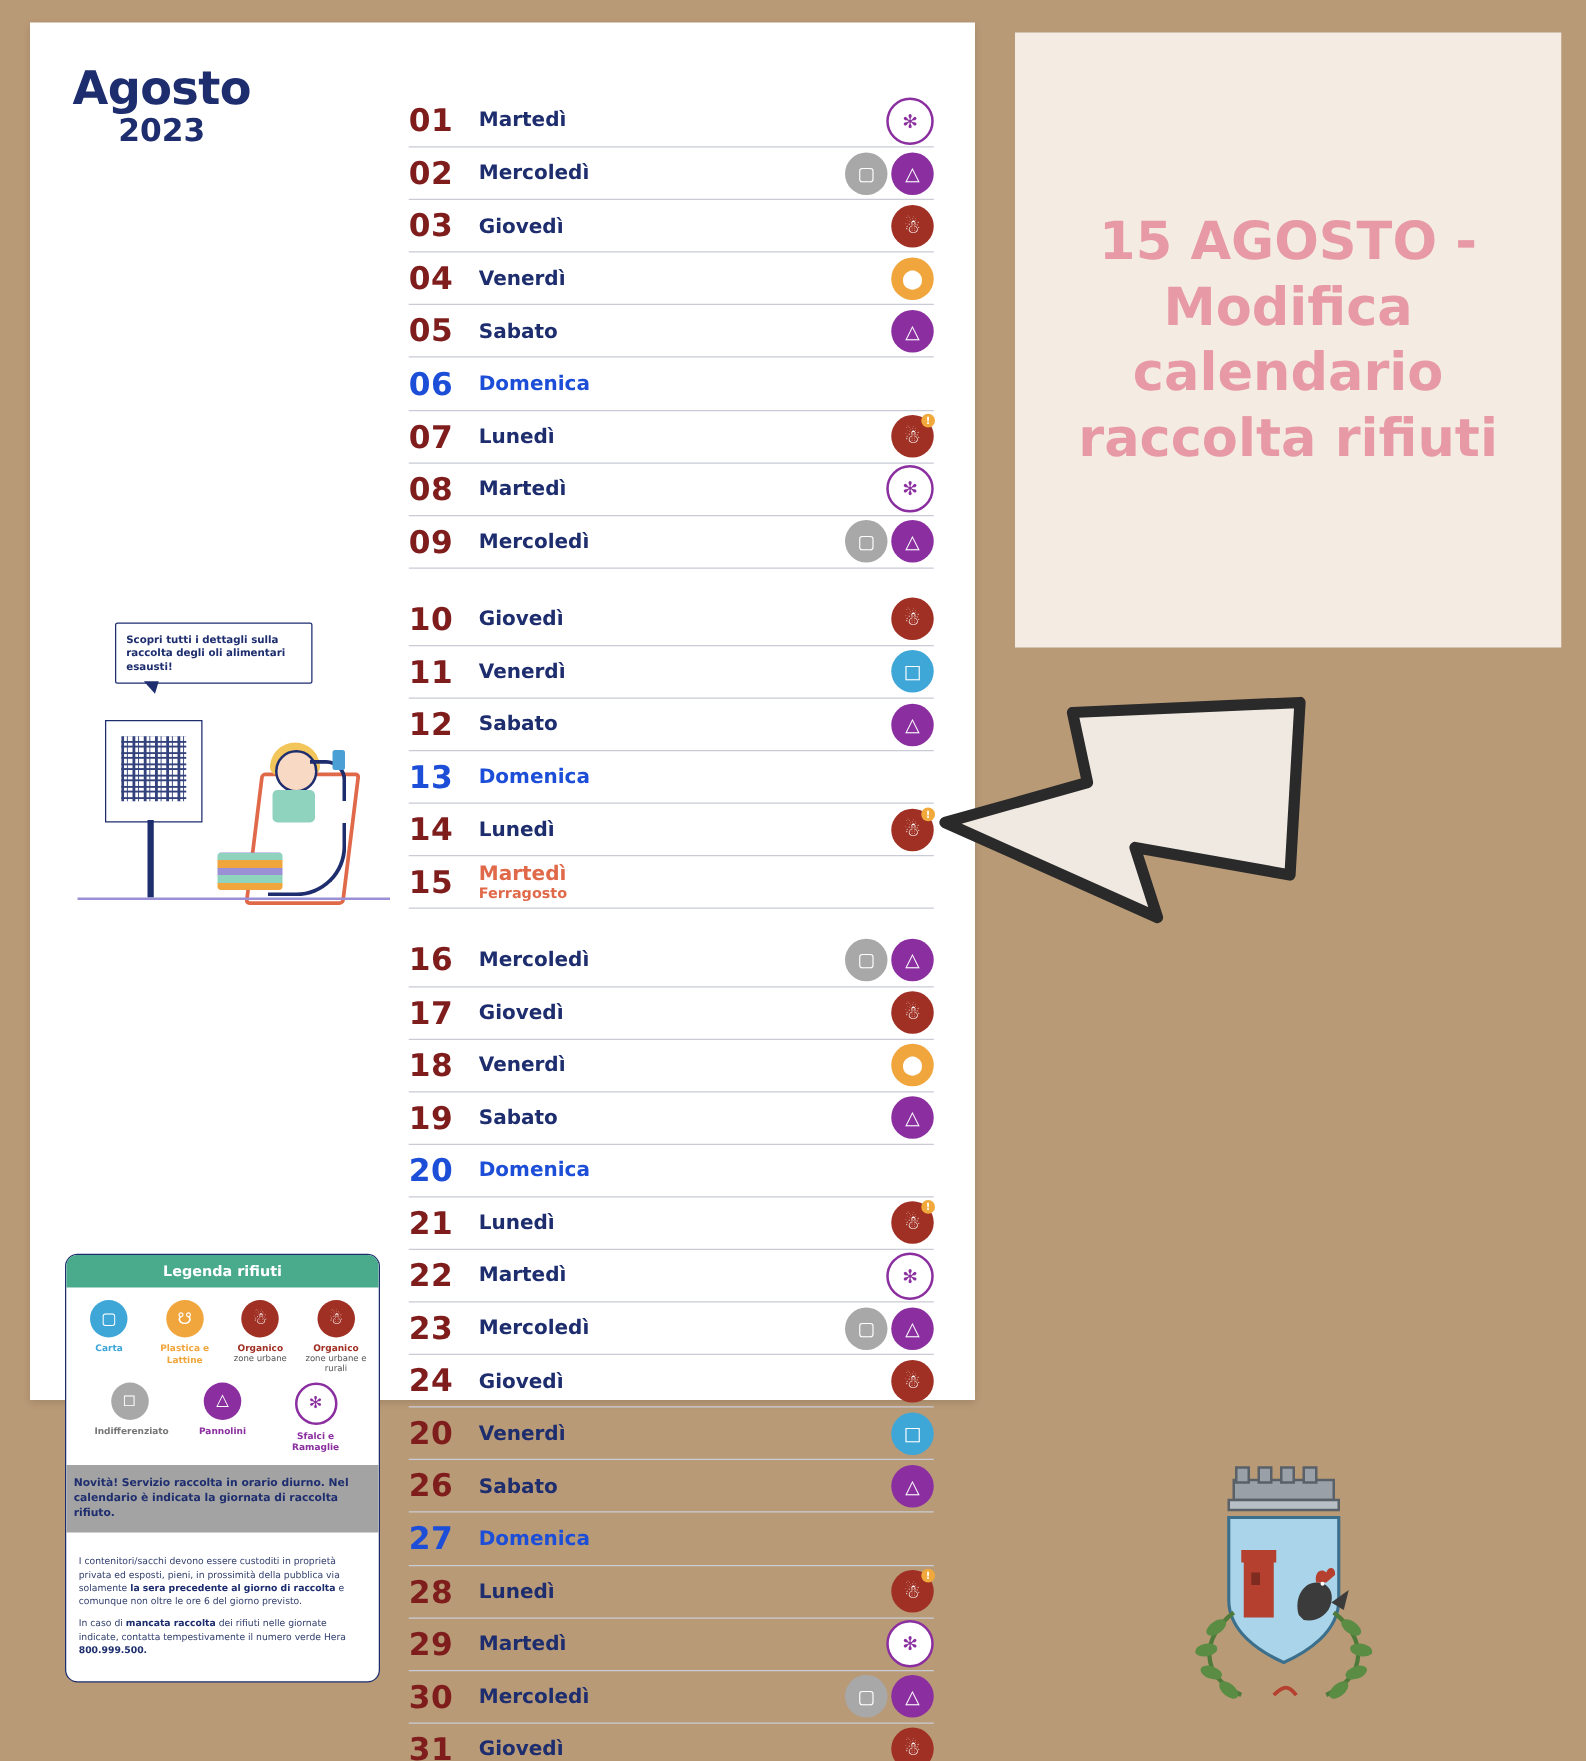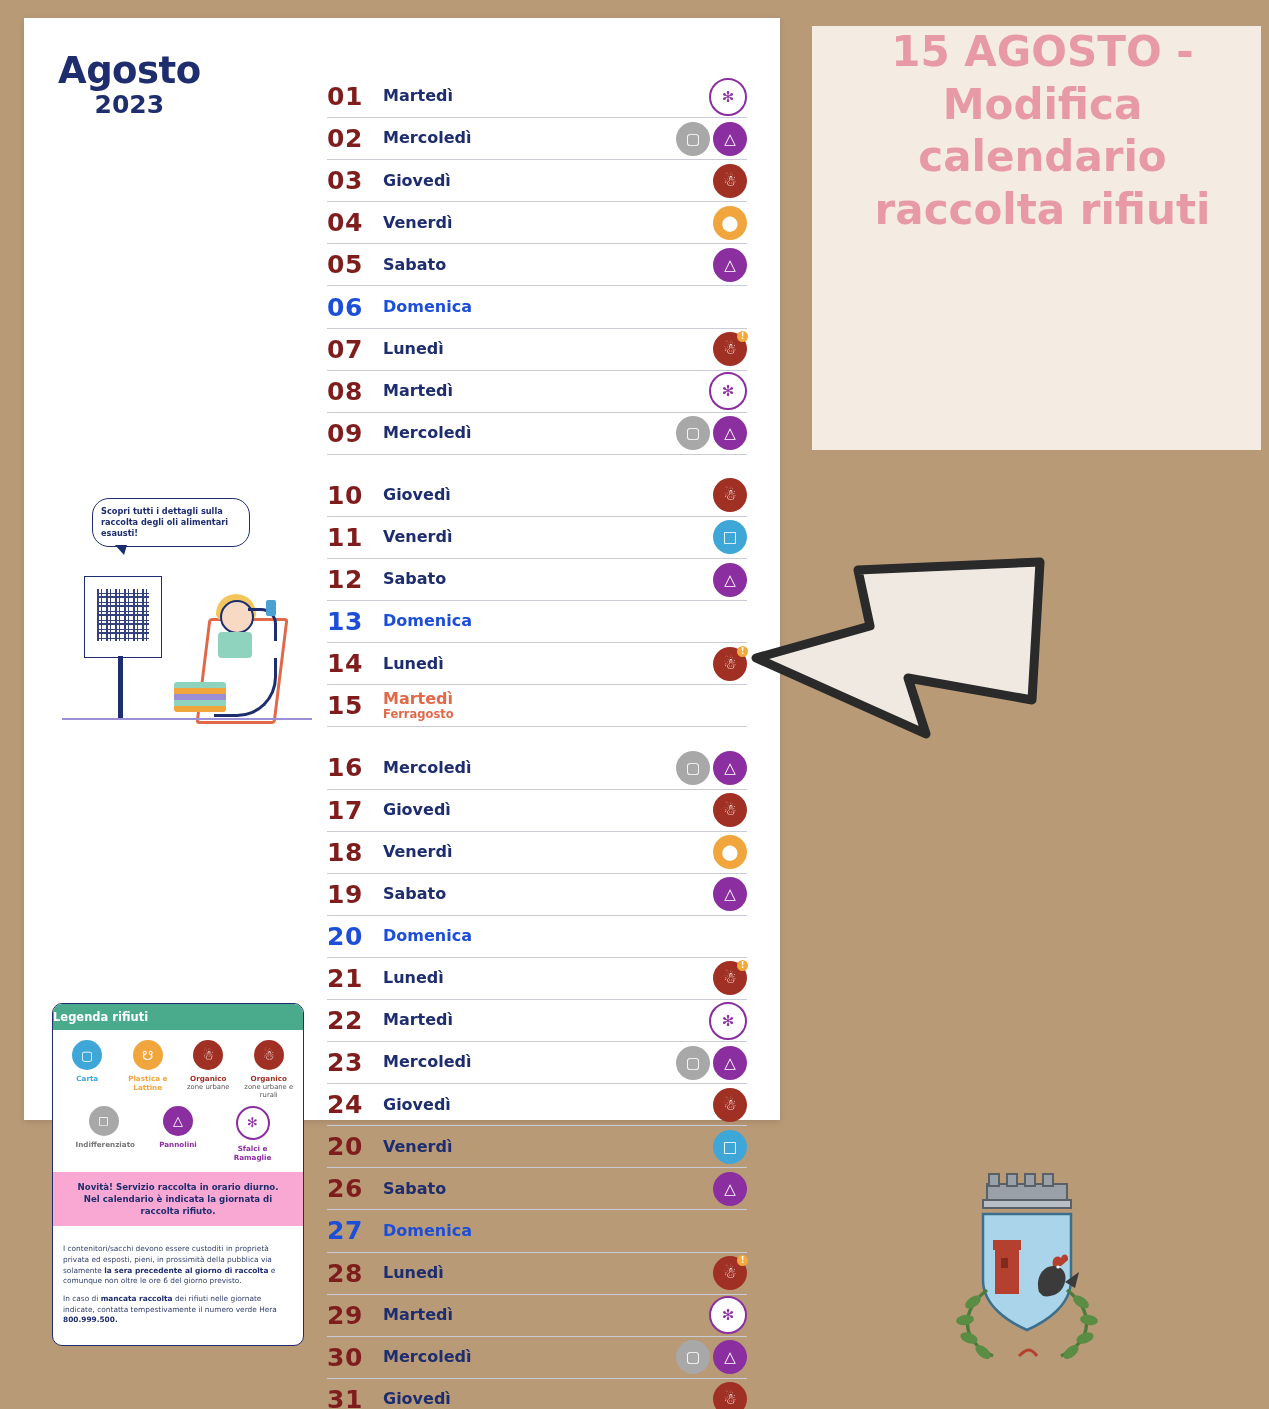--- a/index.html
+++ b/index.html
@@ -140,21 +140,21 @@
     top: 480px;
     width: 250px;
     height: 320px;
   }
   #speech-bubble {
     position: absolute;
     left: 30px;
     top: 0;
     width: 140px;
     border: 1.4px solid #1d2d6e;
-    border-radius: 17px;
+    border-radius: 2px;
     background: #fff;
     padding: 7px 8px;
     font-family: "DejaVu Sans", sans-serif;
     font-size: 8.2px;
     font-weight: bold;
     color: #1d2d6e;
     line-height: 1.35;
   }
   #speech-bubble:after {
     content: "";
@@ -293,21 +293,21 @@
     top: 985px;
     width: 250px;
     border: 1.4px solid #1d2d6e;
     border-radius: 10px;
     overflow: hidden;
     background: #fff;
   }
   #legend-header {
     background: #4aab8c;
     color: #fff;
-    text-align: left;
+    text-align: center;
     font-family: "DejaVu Sans", sans-serif;
     font-size: 11.5px;
     font-weight: bold;
     padding: 6px 0;
   }
   #legend-grid-1, #legend-grid-2 {
     display: flex;
     justify-content: space-around;
     padding: 10px 4px 4px 4px;
   }
@@ -334,51 +334,49 @@
   .lab-org      { color: #a03024; }
   .lab-indiff   { color: #777; }
   .lab-pann     { color: #8b2fa0; }
   .lab-sfalci   { color: #8b2fa0; }
   .legend-sub {
     font-weight: normal;
     font-size: 6.8px;
     color: #555;
   }
   #legend-notice {
-    background: #f9a8d4;
-    padding: 9px 16px;
+    background: #a3a3a3;
+    padding: 9px 6px;
     font-family: "DejaVu Sans", sans-serif;
     font-size: 8.6px;
     font-weight: bold;
     color: #1d2d6e;
     line-height: 1.4;
-    text-align: center;
   }
   #legend-text {
     padding: 18px 10px 12px 10px;
     font-family: "DejaVu Sans", sans-serif;
     font-size: 7.4px;
     color: #33406e;
     line-height: 1.45;
   }
   #legend-text p { margin: 0 0 7px 0; }
   #legend-text b { color: #1d2d6e; }
 
   
   #poster-note {
     position: absolute;
     left: 812px;
     top: 26px;
     width: 437px;
-    height: 424px;
+    height: 492px;
     background: #f4ece3;
     display: flex;
-    align-items: flex-start;
+    align-items: center;
     justify-content: center;
-    padding-left: 12px;
   }
   #poster-text {
     font-family: "DejaVu Sans", sans-serif;
     font-size: 42px;
     font-weight: bold;
     color: #e79aa6;
     text-align: center;
     line-height: 1.25;
     padding: 0 14px;
   }

